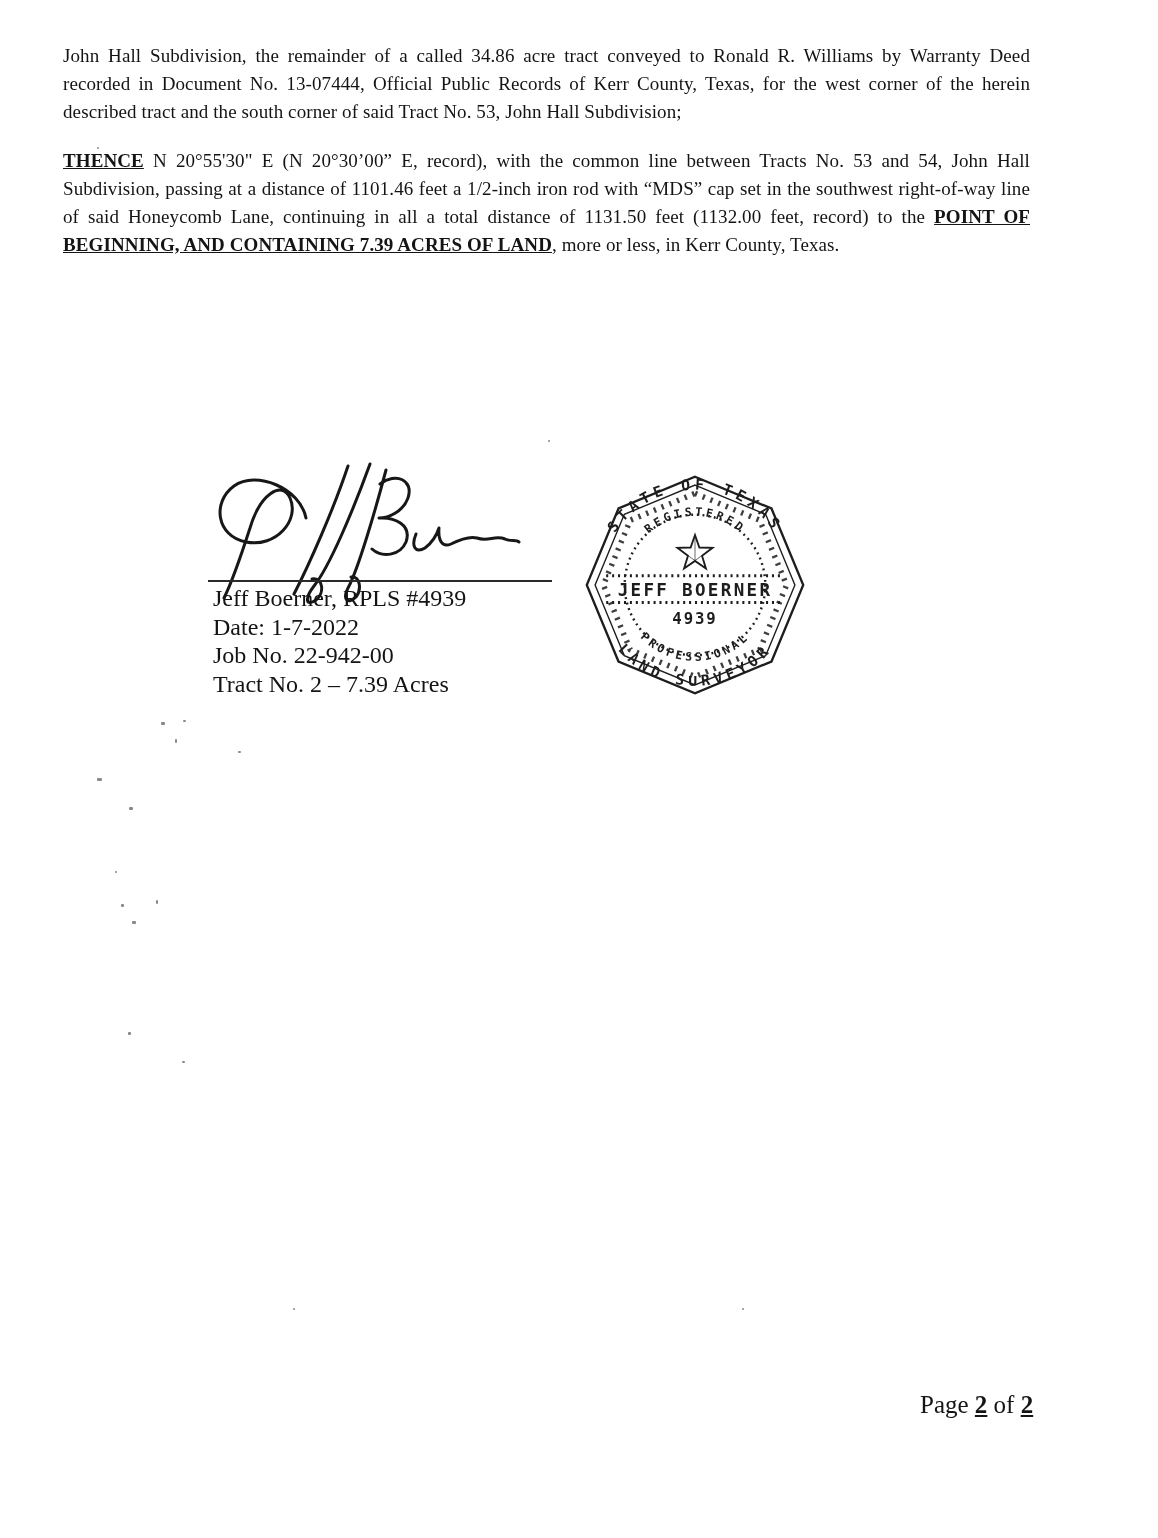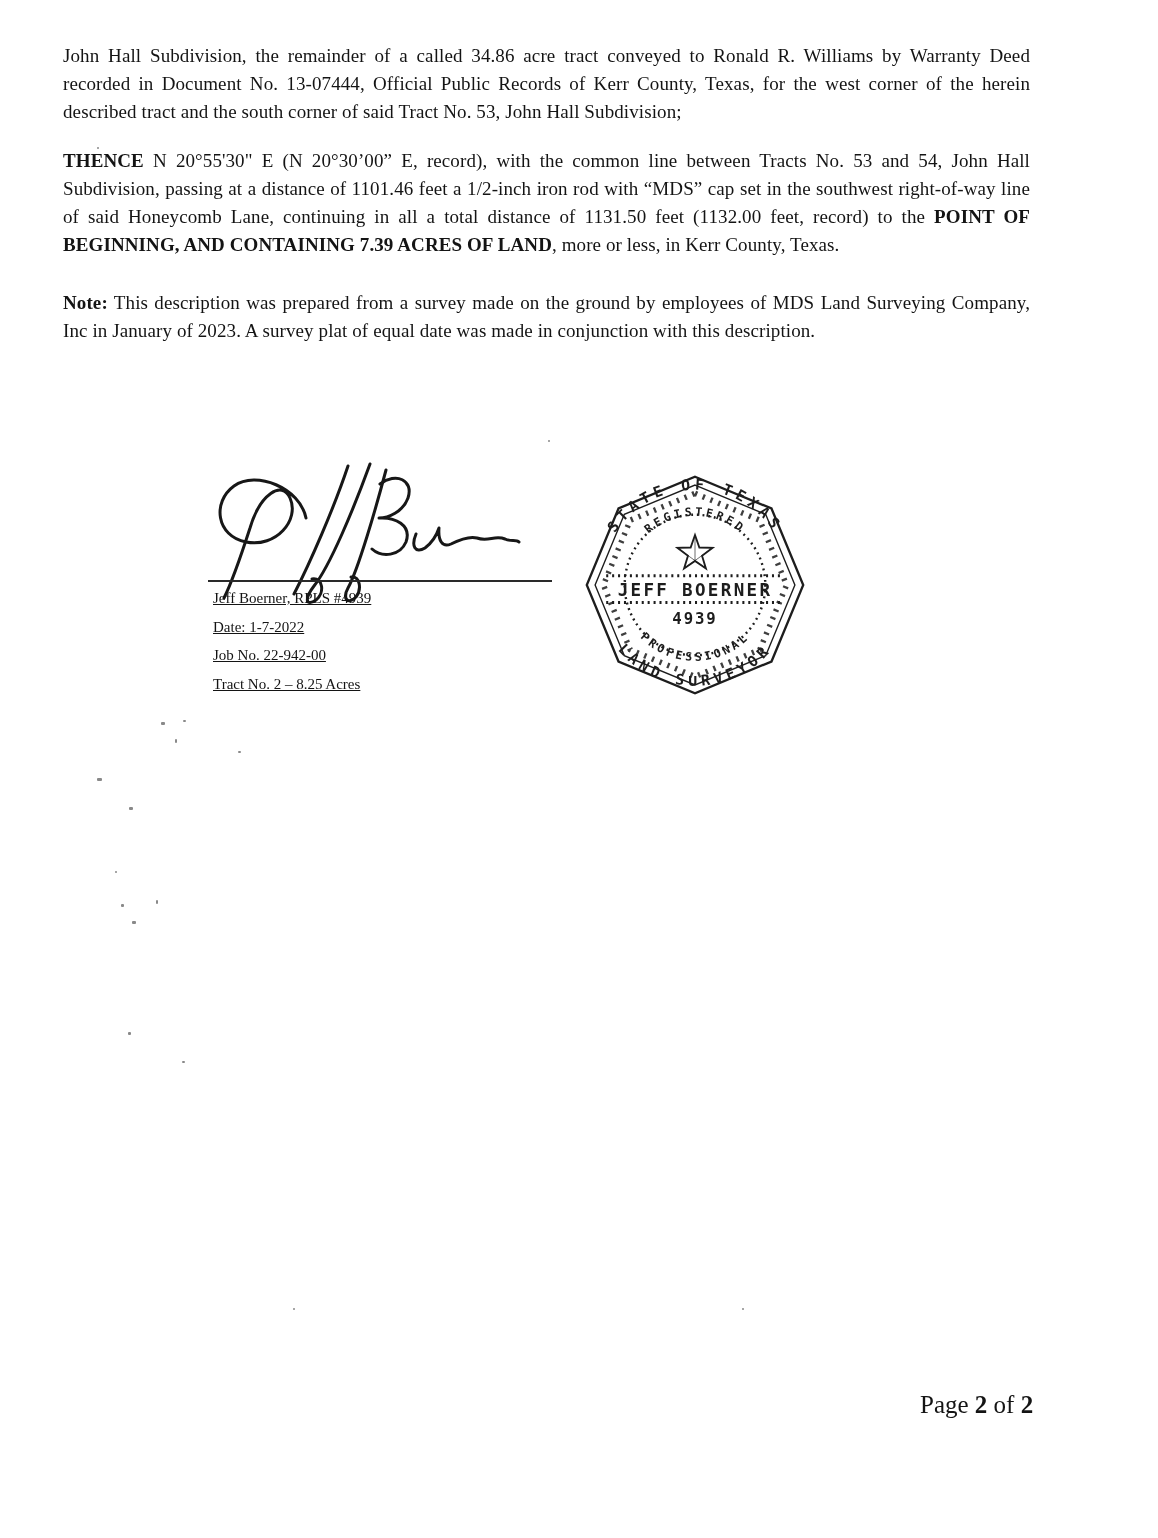--- a/index.html
+++ b/index.html
@@ -19,42 +19,41 @@
     left: 63px; top: 42px;
     width: 967px;
     font-size: 19px;
     line-height: 28px;
     text-align: justify;
     letter-spacing: 0.1px;
   }
   .body-text p { margin: 0; }
   .para-deed  { margin-bottom: 21px !important; }
   .para-thence{ margin-bottom: 30px !important; }
-  .bold { font-weight: bold; }
+  .bold { font-weight: bold; text-decoration: underline; }
 
   
   .signature-svg {
     position: absolute;
     left: 198px; top: 456px;
     width: 352px; height: 152px;
     pointer-events: none;
   }
   .signature-line {
     position: absolute;
     left: 208px; top: 580px;
     width: 344px; height: 0;
     border-top: 2px solid #2a2a2a;
   }
   .sig-lines {
     position: absolute;
     left: 213px; top: 584px;
-    font-size: 15px;
+    font-size: 24px;
     line-height: 28.5px;
     white-space: nowrap;
-    text-decoration: underline;
   }
 
   
   .seal-svg {
     position: absolute;
     left: 584px; top: 466px;
     width: 222px; height: 238px;
   }
   .seal-svg text {
     font-family: "DejaVu Sans Mono", monospace;
@@ -79,41 +78,40 @@
 </head>
 <body>
 
 <div class="page">
 
   <div class="body-text">
     <p class="para-deed"><span>John Hall Subdivision, the remainder of a called 34.86 acre tract conveyed to Ronald R. Williams by Warranty Deed recorded in Document No. 13-07444, Official Public Records of Kerr County, Texas, for the west corner of the herein described tract and the south corner of said Tract No. 53, John Hall Subdivision;</span></p>
 
     <p class="para-thence"><span class="bold">THENCE</span><span> N 20°55'30" E (N 20°30’00” E, record), with the common line between Tracts No. 53 and 54, John Hall Subdivision, passing at a distance of 1101.46 feet a 1/2-inch iron rod with “MDS” cap set in the southwest right-of-way line of said Honeycomb Lane, continuing in all a total distance of 1131.50 feet (1132.00 feet, record) to the </span><span class="bold">POINT OF BEGINNING, AND CONTAINING 7.39 ACRES OF LAND</span><span>, more or less, in Kerr County, Texas.</span></p>
 
-    <p class="para-note"><span class="bold">Note:</span><span> This description was prepared from a survey made on the ground by employees of MDS Land Surveying Company, Inc in January of 2023. A survey plat of equal date was made in conjunction with this description.</span></p>
   </div>
 
   <svg class="signature-svg" viewBox="0 0 352 152" aria-hidden="true">
     <g fill="none" stroke="#171717" stroke-width="3" stroke-linecap="round" stroke-linejoin="round">
       <path d="M 108 62 C 102 32 58 14 36 30 C 14 46 18 80 48 86 C 78 92 102 64 92 42 C 84 24 62 38 52 72 C 41 106 34 126 26 142"></path>
       <path d="M 150 10 C 136 52 112 107 96 138"></path>
       <path d="M 172 8 C 156 52 132 110 116 130 C 106 143 108 151 118 144 C 127 137 125 121 114 123"></path>
       <path d="M 188 14 C 178 52 160 114 150 132 C 144 143 150 149 158 141 C 164 133 162 120 153 121"></path>
       <path d="M 182 28 C 198 16 216 24 210 42 C 205 56 190 62 181 62 C 197 61 214 69 208 86 C 202 100 184 102 174 93"></path>
       <path d="M 218 78 C 213 90 217 98 227 92 C 235 86 239 78 241 72 C 240 84 244 92 253 88 C 263 83 272 80 279 82 C 290 86 297 79 307 83 C 313 86 318 83 321 86"></path>
     </g>
   </svg>
 
   <div class="signature-line"></div>
 
   <div class="sig-lines">
     <div>Jeff Boerner, RPLS #4939</div>
     <div>Date: 1-7-2022</div>
     <div>Job No. 22-942-00</div>
-    <div>Tract No. 2 – 8.25 Acres</div>
+    <div>Tract No. 2 – 7.39 Acres</div>
   </div>
 
   <svg class="seal-svg" viewBox="0 0 240 240" aria-hidden="true">
     <defs>
       <path id="arcOuterTop" d="M 17 120 A 103 103 0 0 1 223 120"></path>
       <path id="arcOuterBottom" d="M 11 120 A 109 109 0 0 0 229 120"></path>
       <path id="arcInnerTop" d="M 45 120 A 75 75 0 0 1 195 120"></path>
       <path id="arcInnerBottom" d="M 38 120 A 82 82 0 0 0 202 120"></path>
     </defs>
     <g fill="none" stroke="#1d1d1d">

